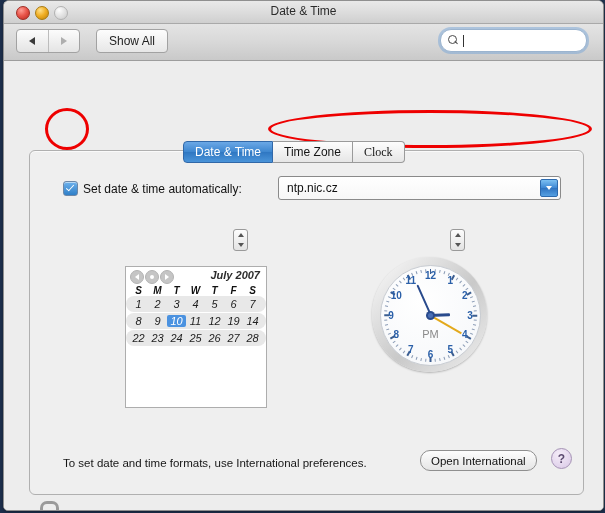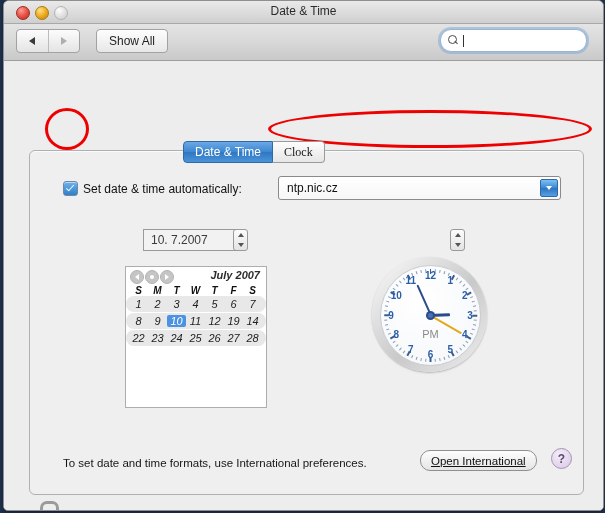--- a/index.html
+++ b/index.html
@@ -152,21 +152,21 @@
          transform-origin:0.75px 35.5px;}
   #hub{position:absolute;left:45px;top:45px;width:9px;height:9px;border-radius:50%;
        background:#2a4b8d;}
   #hub2{position:absolute;left:47px;top:47px;width:5px;height:5px;border-radius:50%;background:#4a6fb5;}
 
   
   #fnote{position:absolute;left:33px;top:306px;font-size:11.5px;color:#161616;}
   #openintl{position:absolute;left:390px;top:299px;height:19px;padding:0 10px;
             display:flex;align-items:center;font-size:11.5px;color:#111;
             background:linear-gradient(to bottom,#fdfdfd,#e5e5e5);
-            border:1px solid #8f8f8f;border-radius:10px;text-decoration:underline;}
+            border:1px solid #8f8f8f;border-radius:10px;}
   #help{position:absolute;left:521px;top:297px;width:19px;height:19px;border-radius:50%;
         background:radial-gradient(circle at 38% 30%,#f4ecf8,#d9c8e6);
         border:1px solid #a592b5;display:flex;align-items:center;justify-content:center;
         font-size:12px;color:#5b4a70;font-weight:bold;}
 
   
   #lockrow{position:absolute;left:27px;top:440px;display:flex;align-items:center;}
   #lock{position:relative;width:26px;height:30px;}
   #shackle{position:absolute;left:9px;top:0;width:13px;height:13px;
            border:3px solid #9a9a9a;border-bottom:none;border-radius:7px 7px 0 0;}
@@ -209,38 +209,36 @@
         <span class="mag"></span>
         <span id="caret"></span>
         <input type="text" placeholder="" style="">
       </div>
     </div>
 
     <div id="pane">
 
       <div id="tabs">
         <div class="tab sel">Date &amp; Time</div>
+        <div class="tab">Time Zone</div>
         <div class="tab">Clock</div>
       </div>
 
       <div id="box">
 
         <div id="cbrow">
           <div id="cbox"></div>
           <div id="cblabel">Set date &amp; time automatically:</div>
         </div>
 
         <div id="combo">
           <span class="val">ntp.nic.cz</span>
           <span id="cbtn"></span>
         </div>
 
-        <div class="field" id="datefield">
-          <span>10.  7.2007</span>
-        </div>
         <div class="stepper" id="dstep">
           <span class="sup"></span>
           <span class="sdn"></span>
         </div>
 
         <div class="stepper" id="tstep">
           <span class="sup"></span>
           <span class="sdn"></span>
         </div>
 

